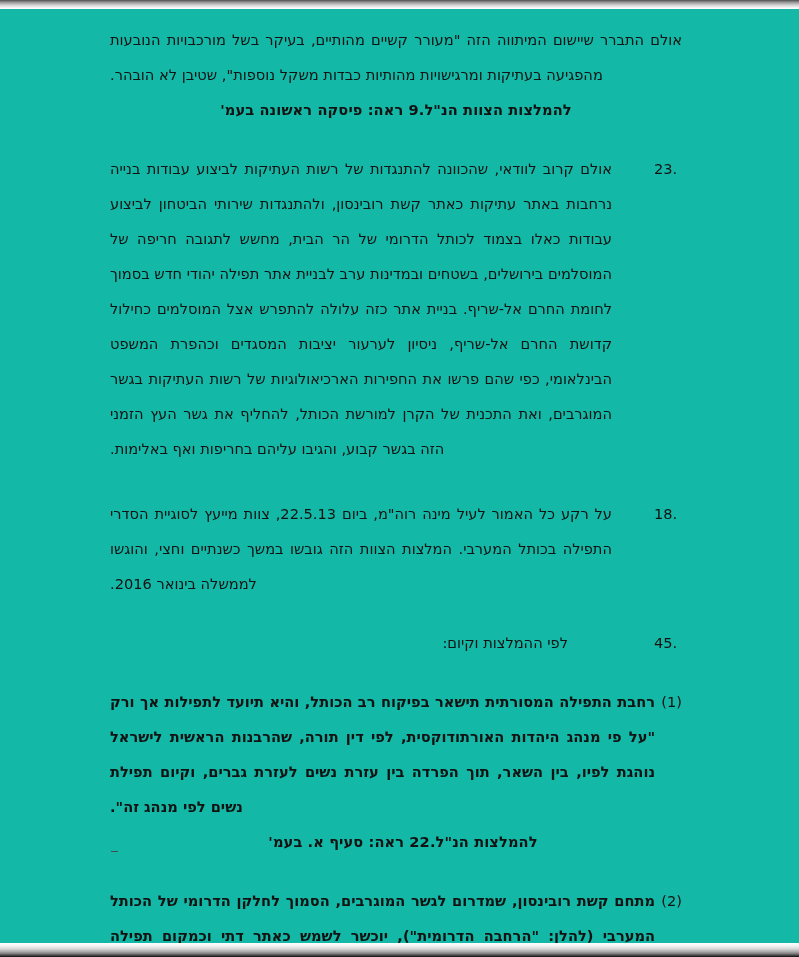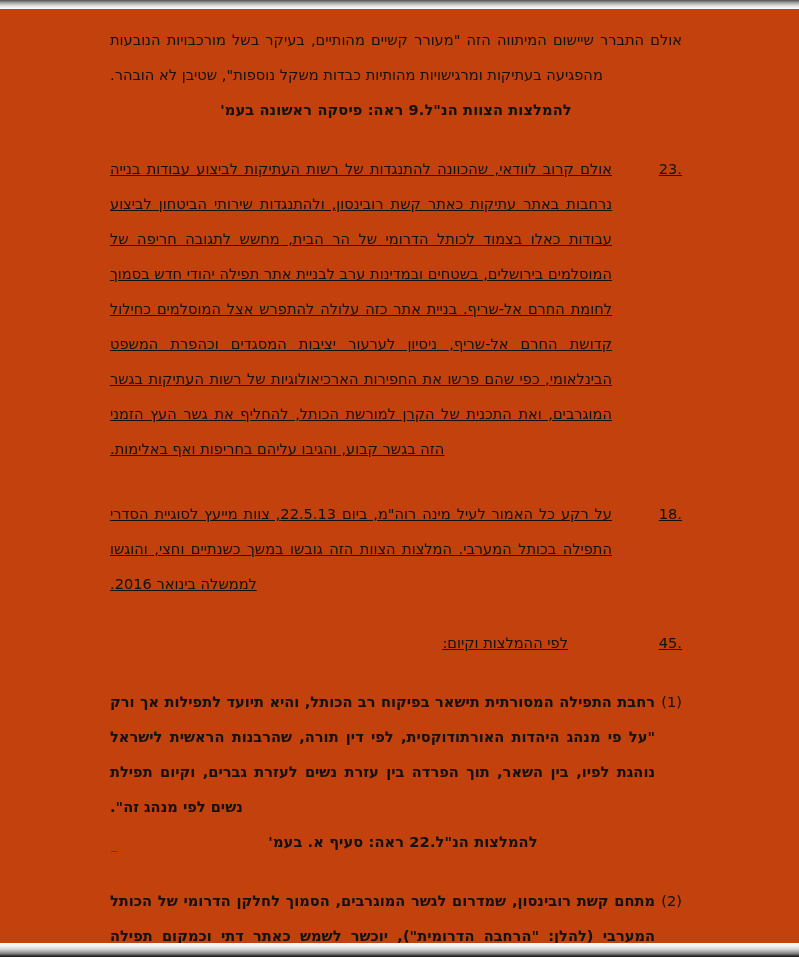--- a/index.html
+++ b/index.html
@@ -6,21 +6,21 @@
   html, body {
     margin: 0;
     padding: 0;
     background: #ffffff;
   }
 
   .page {
     position: relative;
     width: 799px;
     height: 957px;
-    background: #c2410c;
+    background: #14b8a6;
     overflow: hidden;
     font-family: "DejaVu Sans", "Liberation Sans", sans-serif;
   }
 
   
   .edge-shadow-top {
     position: absolute;
     top: 0; left: 0; right: 0;
     height: 9px;
     background: linear-gradient(to bottom,
@@ -80,34 +80,31 @@
   
   .clause {
     display: flex;
     flex-direction: row;
     direction: rtl;
     margin: 0;
   }
   .clause-num {
     flex: 0 0 auto;
     width: 28px;
-    text-align: right;
     direction: ltr;
     unicode-bidi: isolate;
     line-height: 35px;
-    text-decoration: underline;
   }
   .clause-body {
     flex: 1 1 auto;
     text-align: justify;
     text-align-last: left;
     direction: rtl;
     padding-right: 42px;
     text-indent: -0px;
-    text-decoration: underline;
   }
   .clause-body.short {
     text-align-last: right;
     padding-right: 42px;
   }
   .clause-body.short-inner { padding-right: 86px; }
 
   
   .subitem {
     display: flex;

